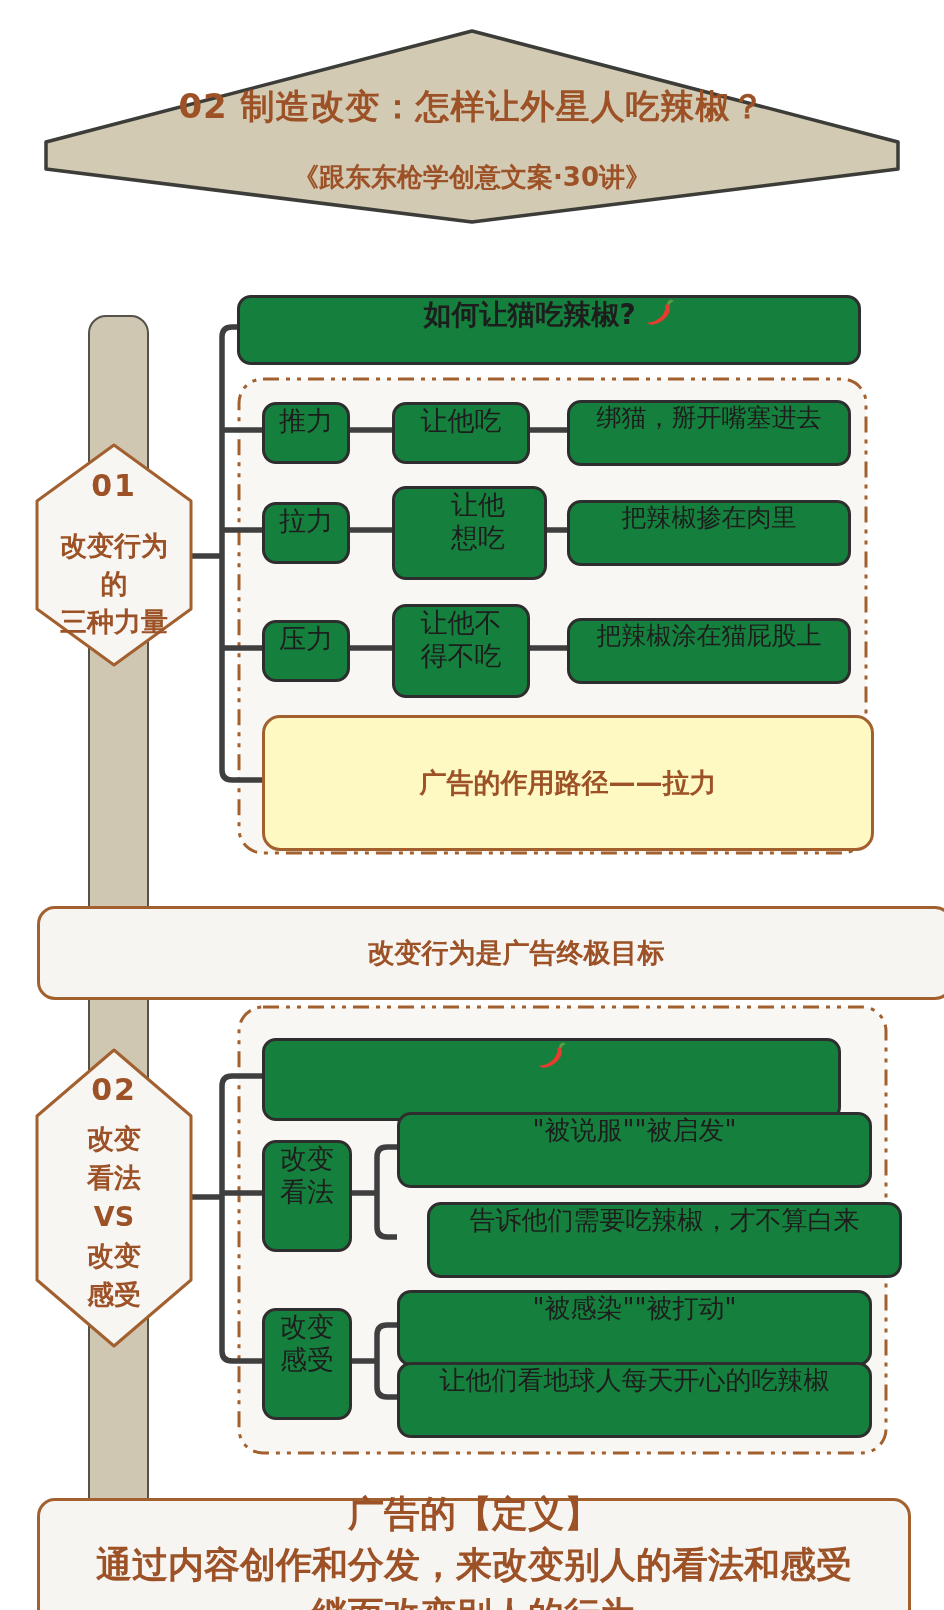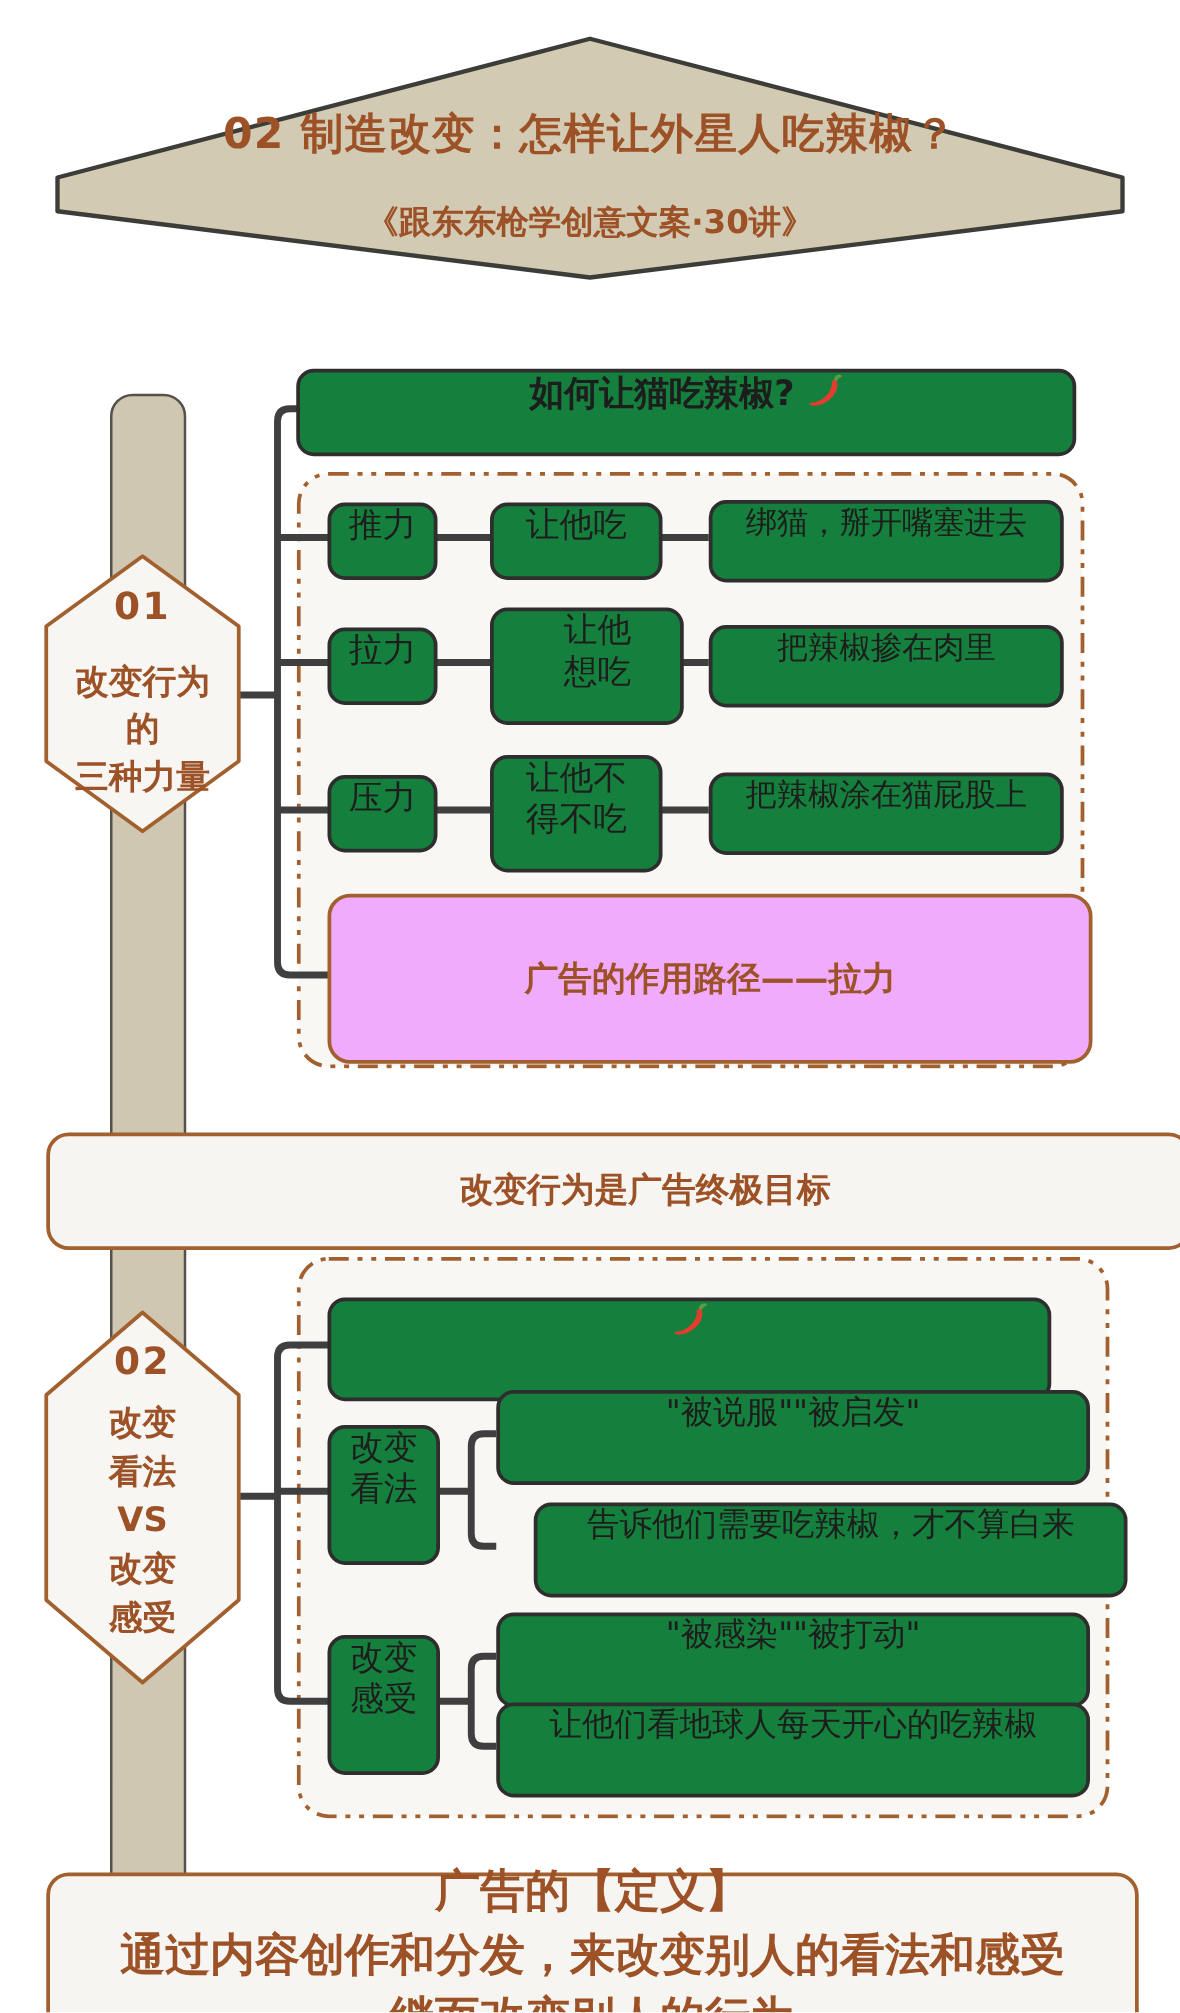--- a/index.html
+++ b/index.html
@@ -39,21 +39,21 @@
   .node.method{font-size:25px;}
   .node.glabel{font-size:27px;}
   .node.child{font-size:26px;}
   
   .brownbox{
     background:#f7f5f1;border:3px solid #a2602f;border-radius:18px;z-index:4;
     display:flex;flex-direction:column;align-items:center;justify-content:center;
     color:#9c5126;font-weight:bold;text-align:center;
   }
   .brownbox .l{display:block;}
-  .summary1{left:262px;top:715px;width:606px;height:130px;font-size:27px;gap:22px;background:#f0abfc;text-align:right;}
+  .summary1{left:262px;top:715px;width:606px;height:130px;font-size:27px;gap:22px;background:#fef9c3;text-align:right;}
   .divider{left:37px;top:906px;width:868px;height:88px;font-size:27px;gap:4px;line-height:1.32;padding-left:42px;}
   .footer{left:37px;top:1470px;width:868px;height:127px;font-size:36px;gap:3px;line-height:1.33;margin-top:28px;}
   
   .hex-svg{z-index:3;}
   .hexlabel{
     z-index:4;display:flex;flex-direction:column;align-items:center;
     color:#9c5126;font-weight:bold;text-align:center;white-space:pre-line;
   }
   .hexlabel .num{font-size:30px;letter-spacing:2px;}
   .hex1{left:35px;top:468px;width:158px;}

